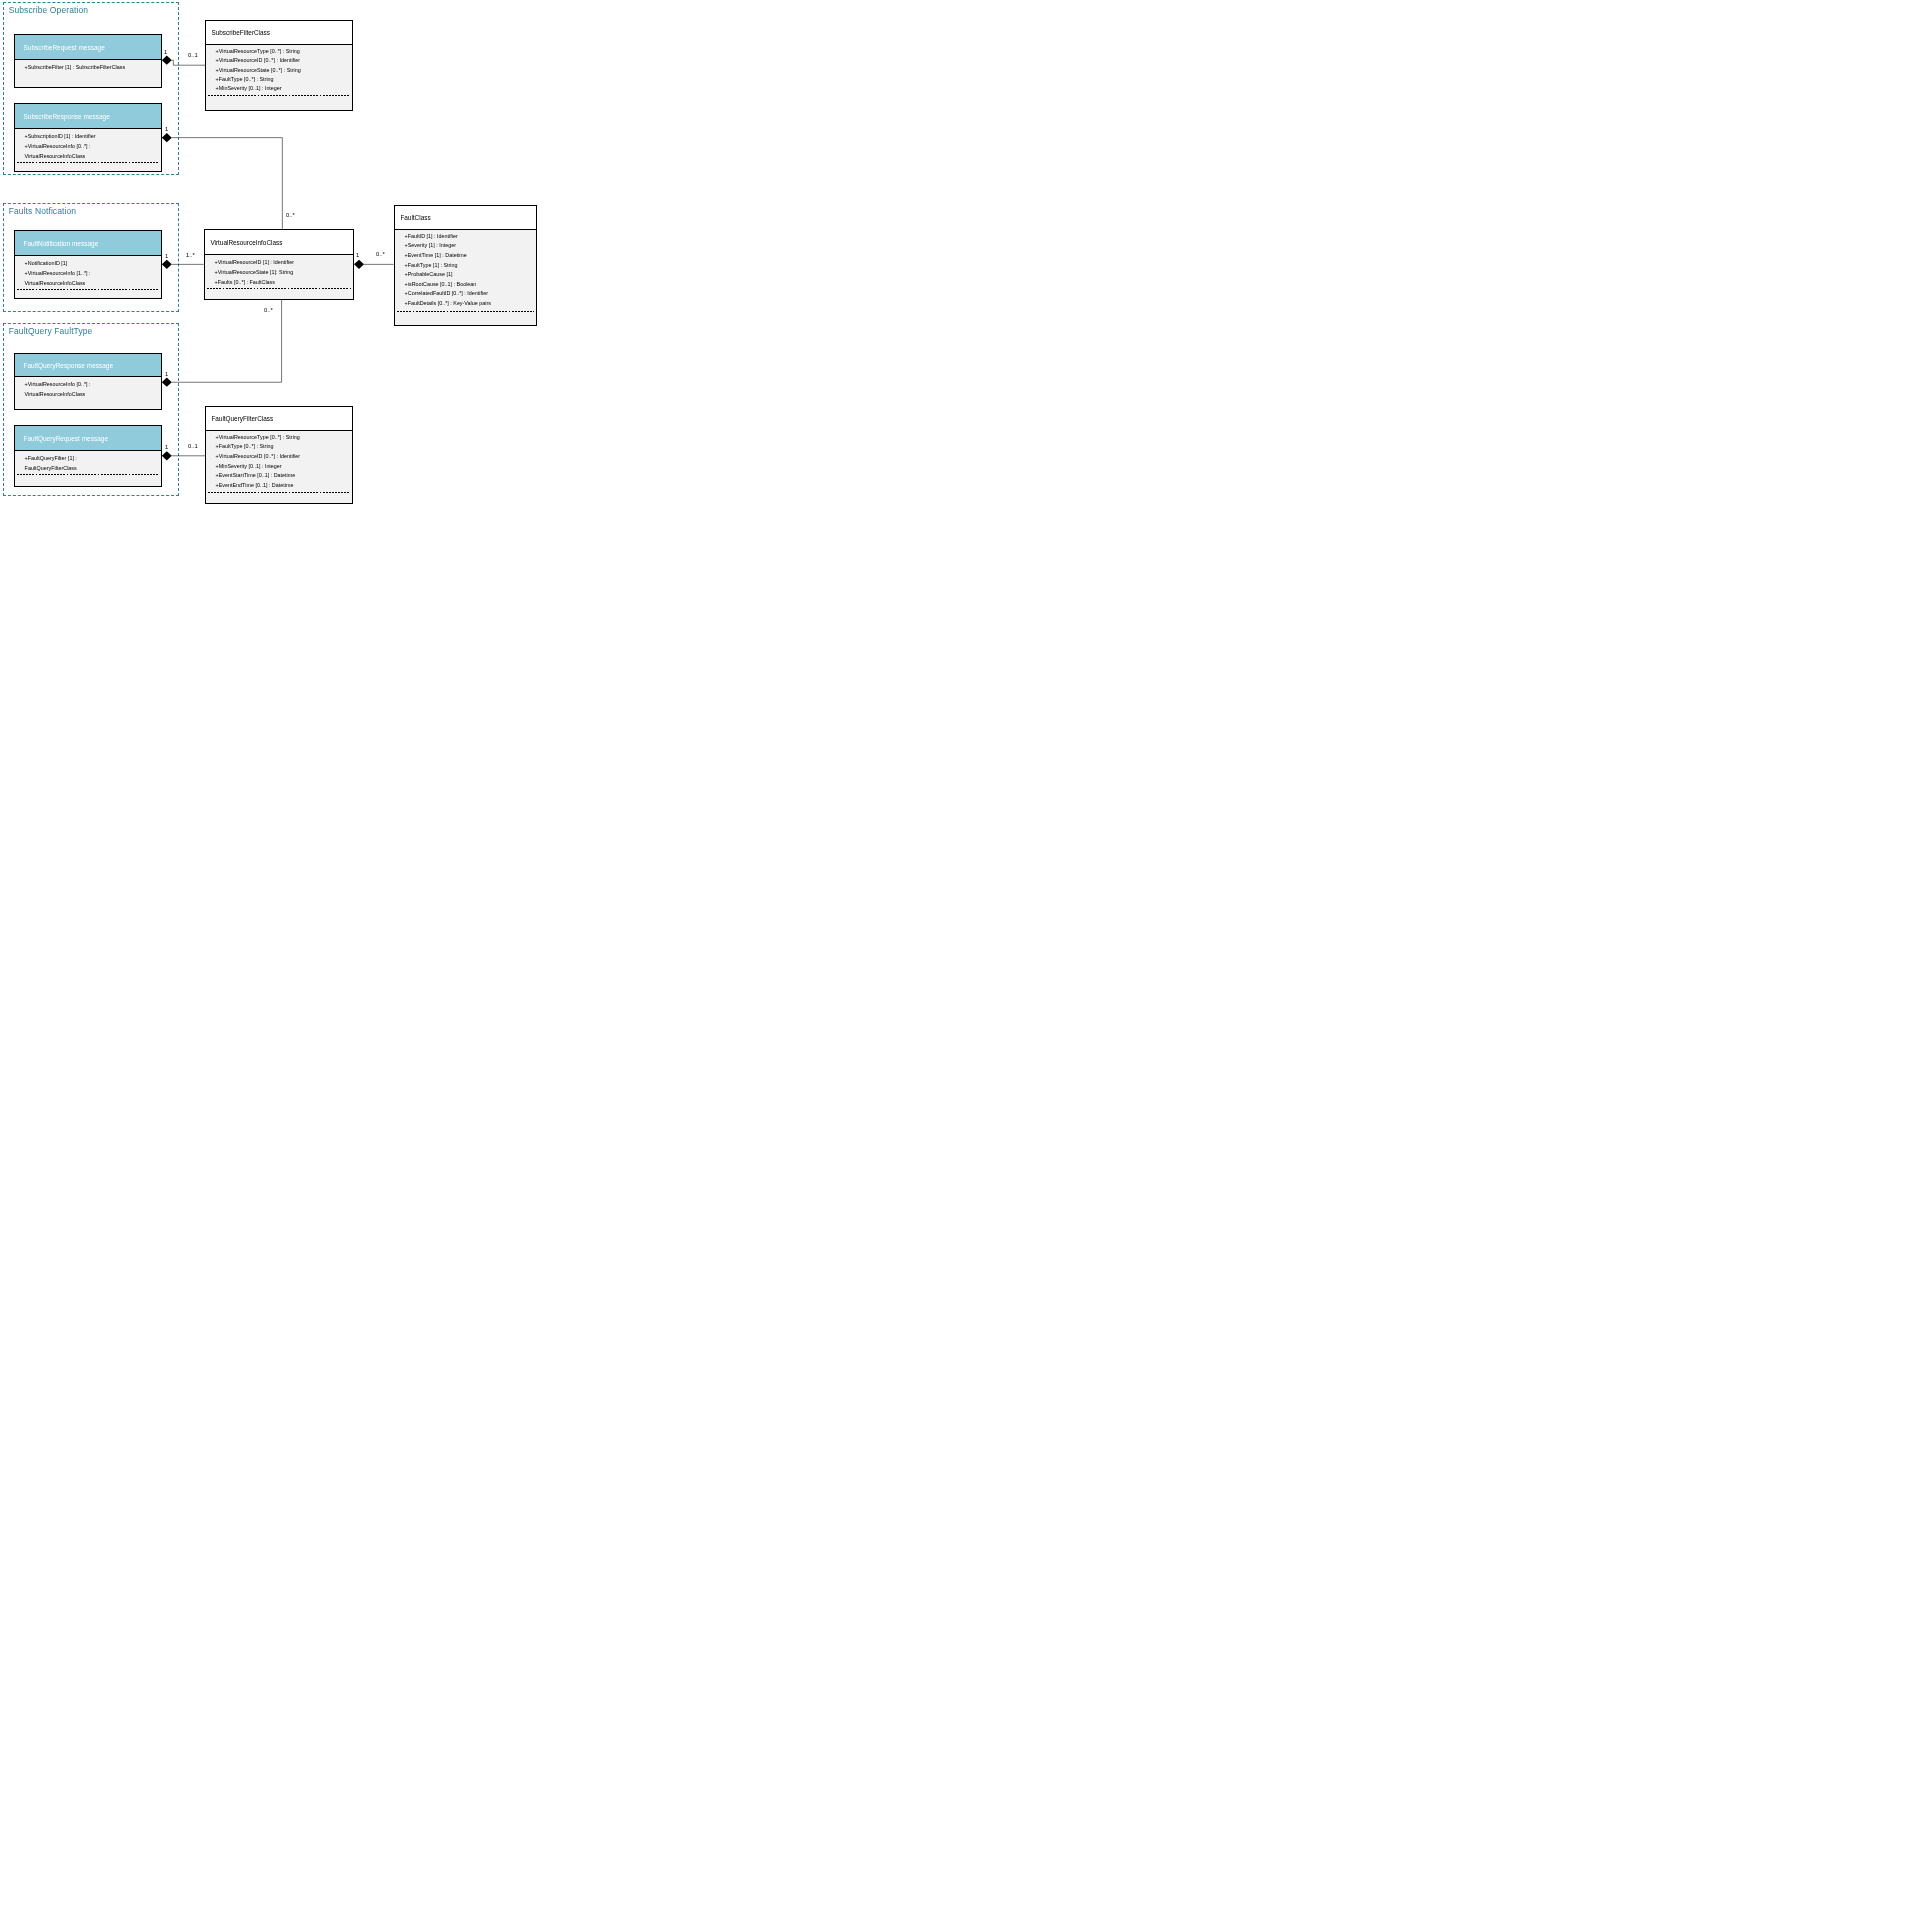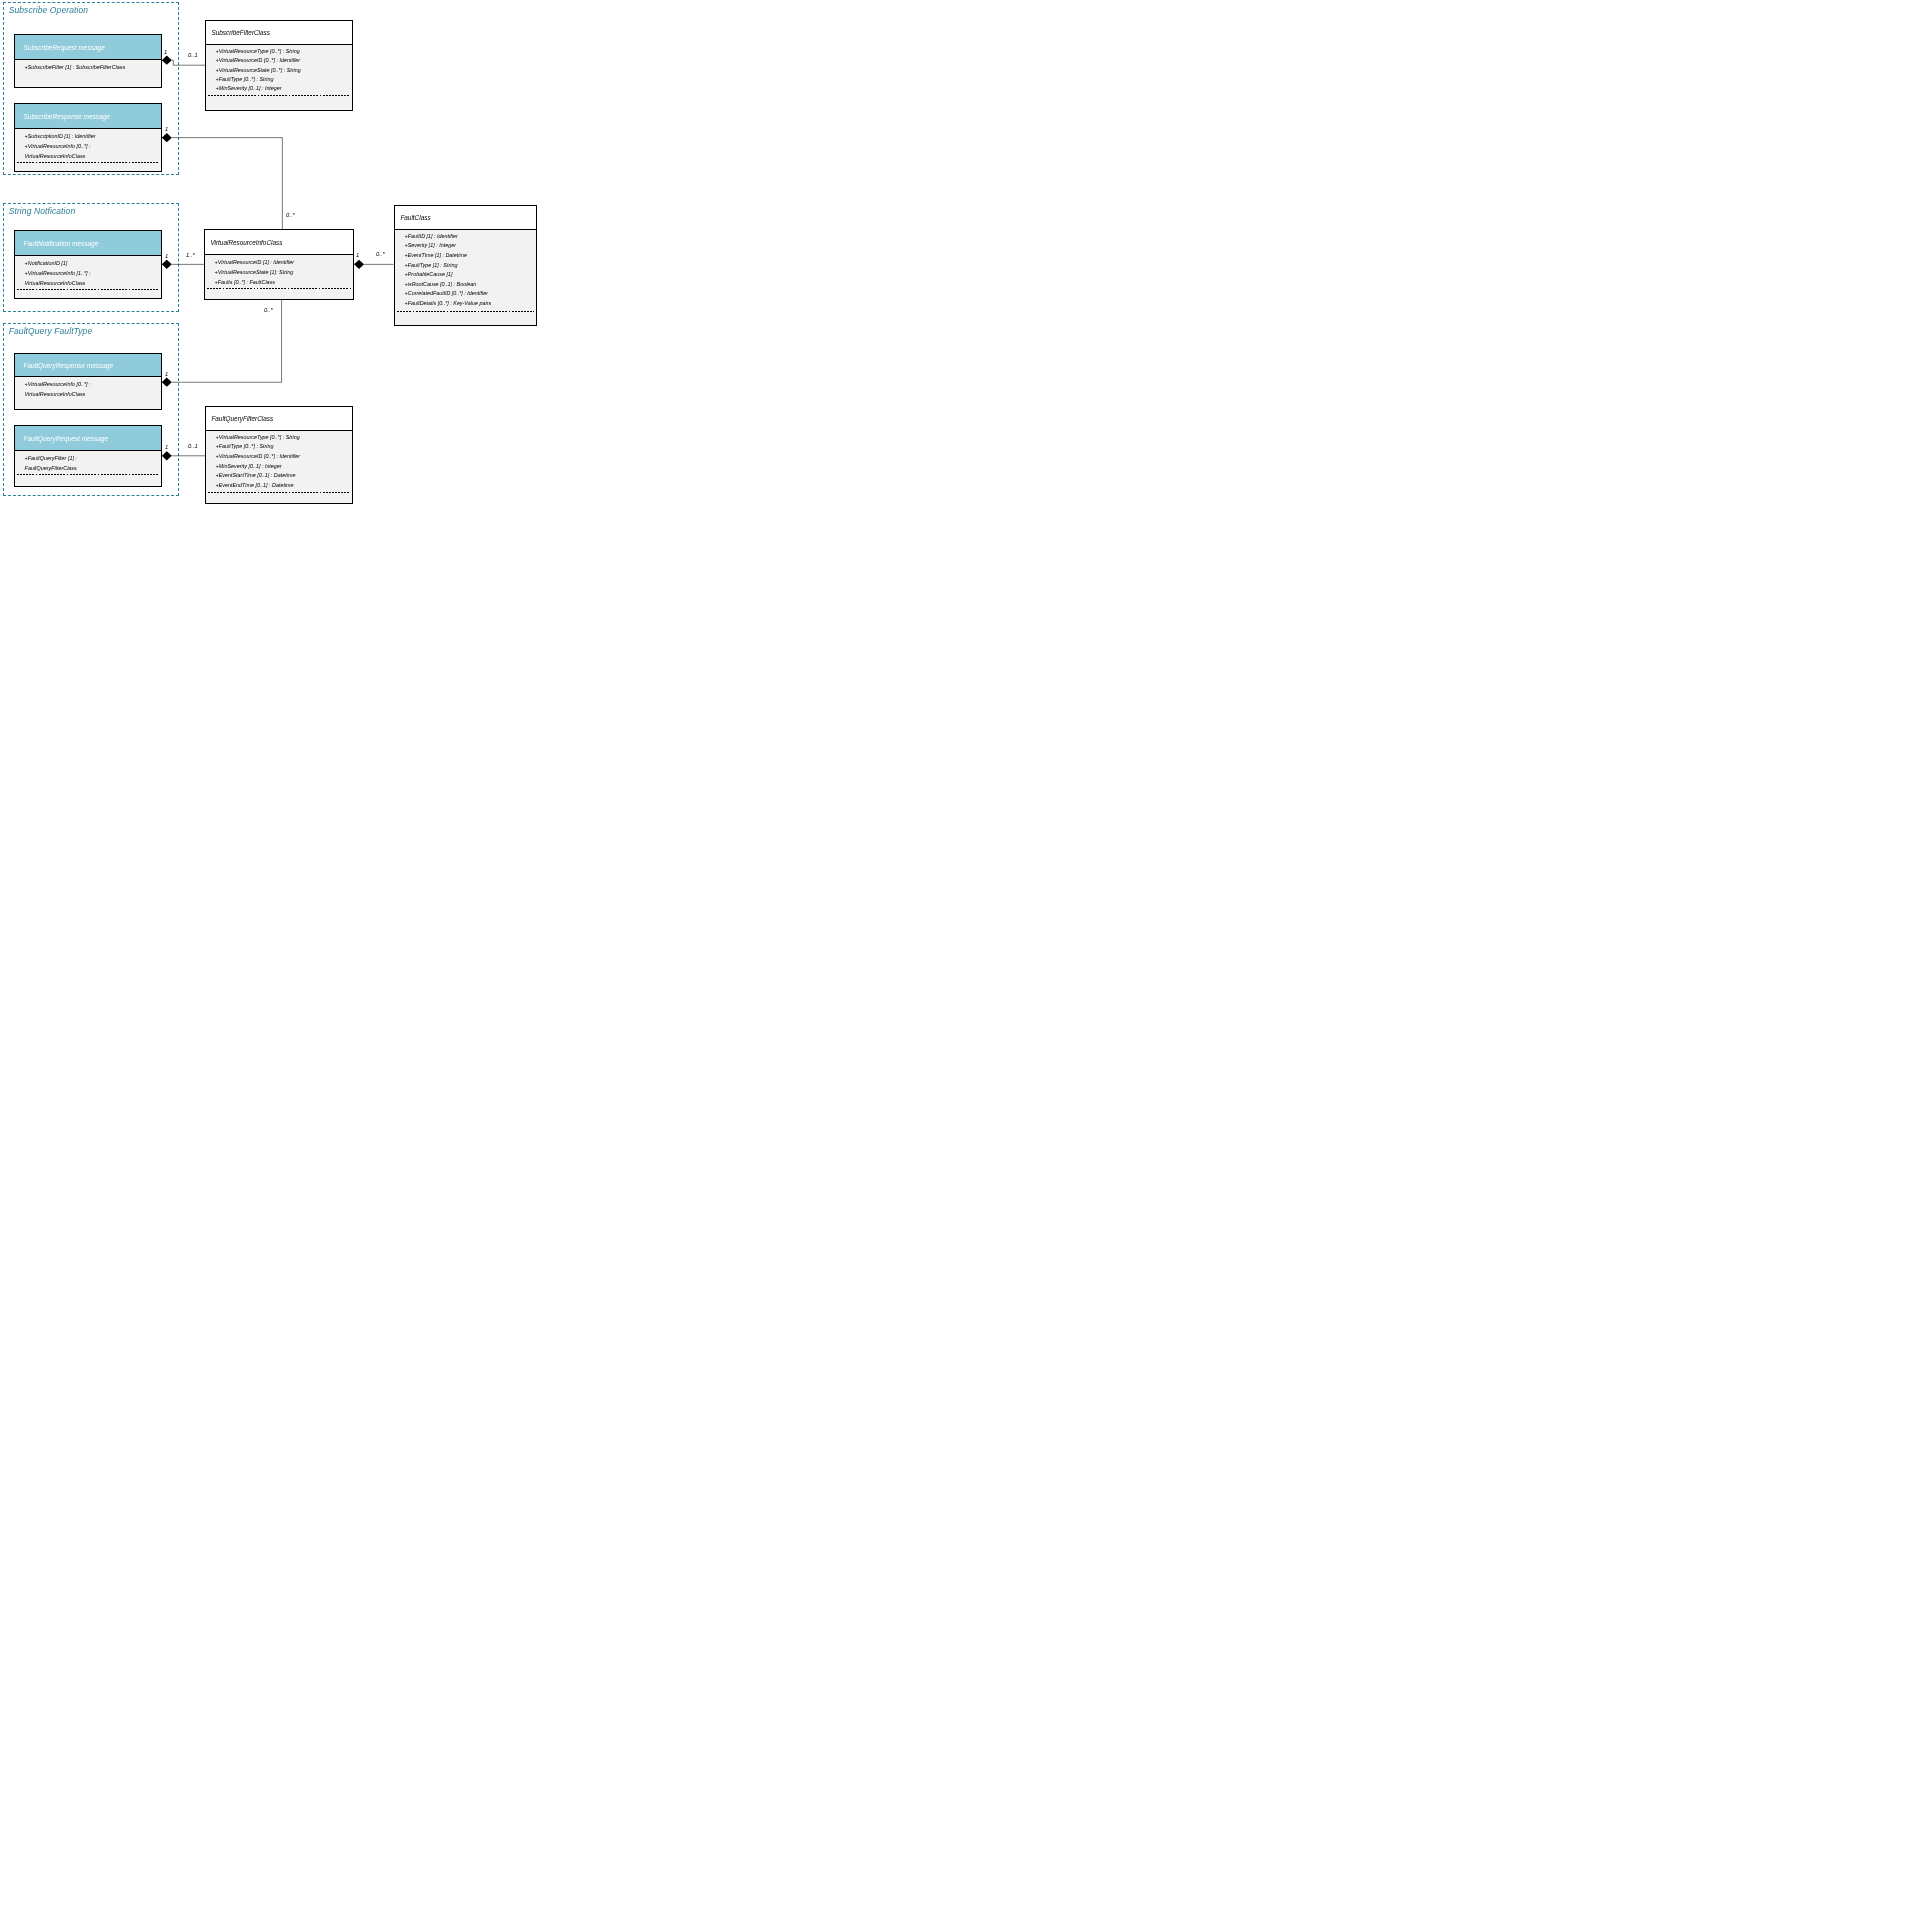--- a/index.html
+++ b/index.html
@@ -1,17 +1,17 @@
 <!DOCTYPE html>
 <html style="font-size:6.2px"><head>
 <meta charset="utf-8">
 <style>
   html,body{margin:0;padding:0;background:#ffffff;}
   body{width:552px;height:506px;position:relative;font-family:"Liberation Sans",sans-serif;-webkit-font-smoothing:antialiased;}
-  .stage{position:absolute;inset:0;font-style:italic;}
+  .stage{position:absolute;inset:0;}
   .group{position:absolute;border:1.2px dashed #2e7f99;background:transparent;box-sizing:border-box;}
   .group-label{position:absolute;left:4.6px;top:2.3px;font-size:8.5px;color:#2e7f99;font-weight:500;letter-spacing:0.1px;white-space:nowrap;}
   .box{position:absolute;border:1px solid #000;box-sizing:border-box;background:#f2f2f2;}
   .msg-hdr{background:#8fcbdb;border-bottom:1px solid #000;color:#fff;font-size:6.5px;display:flex;align-items:center;padding-left:8.5px;box-sizing:border-box;white-space:nowrap;}
   .cls-title{background:#ffffff;border-bottom:1px solid #000;color:#000;font-size:6.4px;display:flex;align-items:center;padding-left:5.4px;box-sizing:border-box;white-space:nowrap;}
   .box-body{position:relative;background:#f2f2f2;box-sizing:border-box;padding-top:1.9px;}
   .attr{font-size:5.4px;color:#000;padding-left:9.6px;white-space:nowrap;}
   .lh26 .attr{line-height:10px;}
   .lh25 .attr{line-height:9.6px;}
   .lh24 .attr{line-height:9.2px;}
@@ -21,21 +21,21 @@
 </style>
 </head>
 <body>
 
 <div class="stage">
 
   <div class="group" style="left:3.1px;top:1.9px;width:176px;height:173px;">
     <div class="group-label">Subscribe Operation</div>
   </div>
   <div class="group" style="left:3.1px;top:203px;width:176px;height:109px;">
-    <div class="group-label">String Notfication</div>
+    <div class="group-label">Faults Notfication</div>
   </div>
   <div class="group" style="left:3.1px;top:323px;width:176px;height:173px;">
     <div class="group-label">FaultQuery FaultType</div>
   </div>
 
   <div class="box" style="left:14px;top:34px;width:148px;height:54px;">
     <div class="msg-hdr" style="height:25px;">SubscribeRequest message</div>
     <div class="box-body lh26" style="height:26px;">
       <div class="attr">+SubscribeFilter [1] : SubscribeFilterClass</div>
       <div class="dash" style="top:11.6px;"></div>

